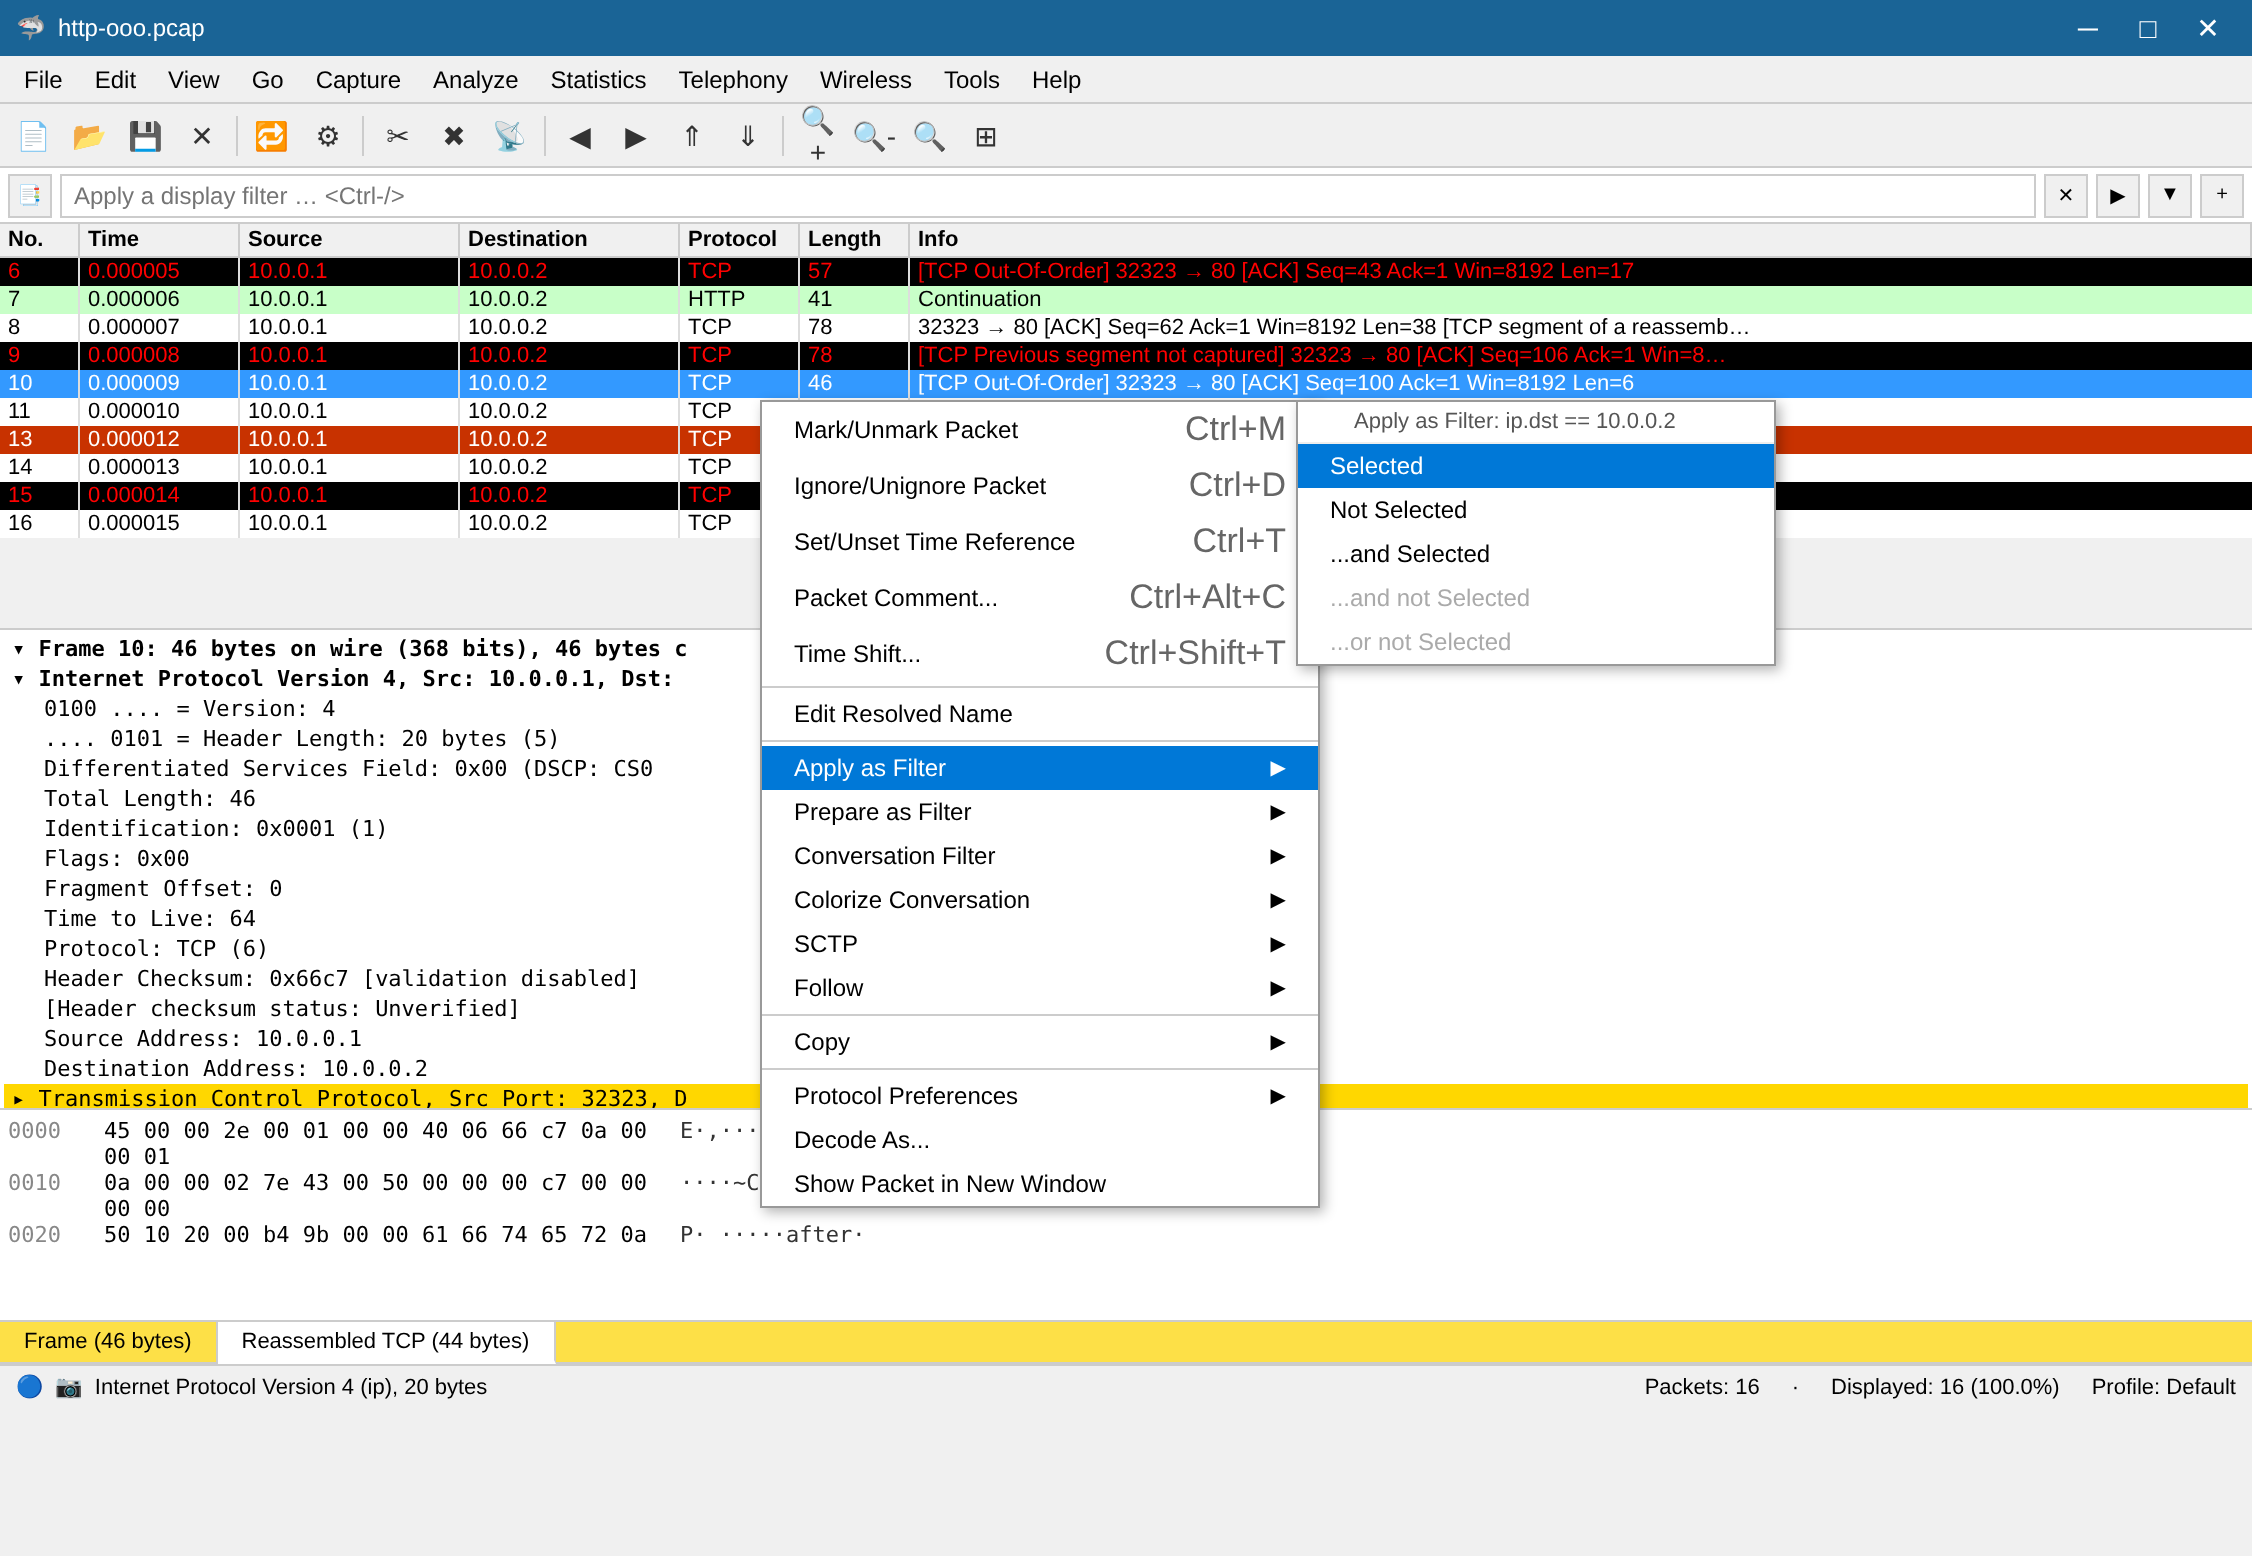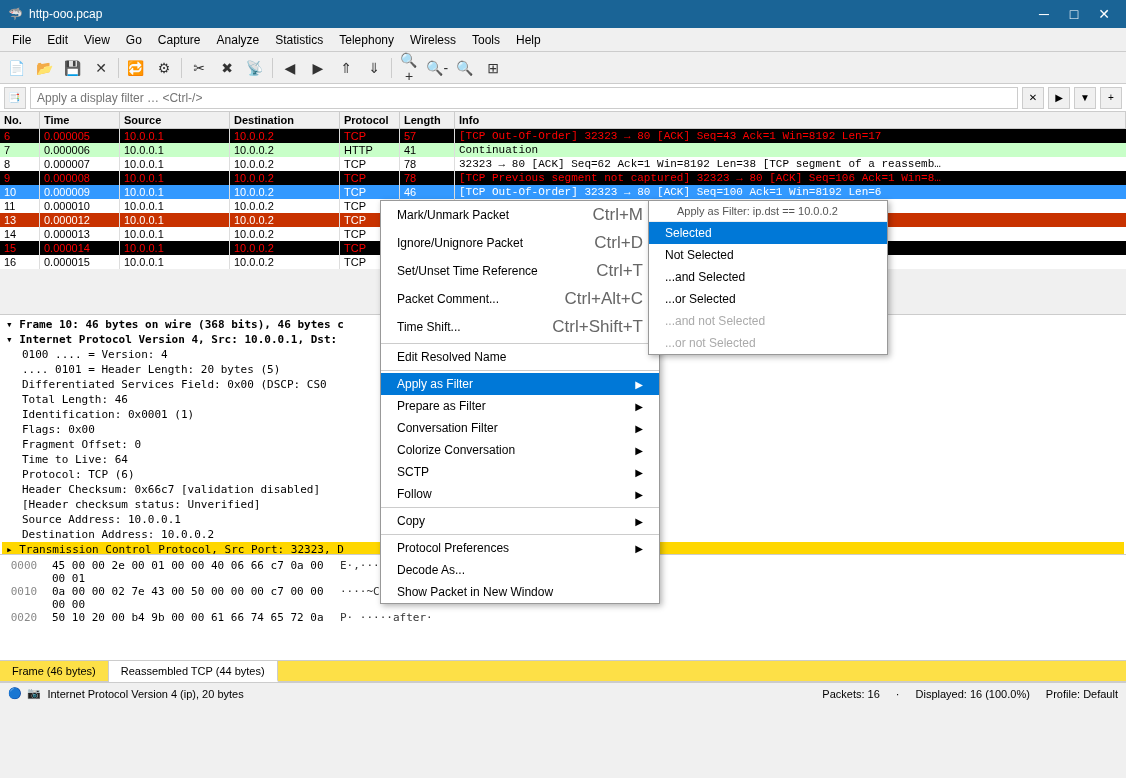--- a/index.html
+++ b/index.html
@@ -37,41 +37,41 @@
     .ph-len { width: 55px; }
     .ph-info { flex: 1; }
 
     .packet-row { display: flex; font-size: 11px; cursor: pointer; }
     .pc-no { width: 40px; padding: 1px 4px; border-right: 1px solid #ddd; overflow: hidden; }
     .pc-time { width: 80px; padding: 1px 4px; border-right: 1px solid #ddd; overflow: hidden; }
     .pc-src { width: 110px; padding: 1px 4px; border-right: 1px solid #ddd; overflow: hidden; }
     .pc-dst { width: 110px; padding: 1px 4px; border-right: 1px solid #ddd; overflow: hidden; }
     .pc-proto { width: 60px; padding: 1px 4px; border-right: 1px solid #ddd; overflow: hidden; }
     .pc-len { width: 55px; padding: 1px 4px; border-right: 1px solid #ddd; overflow: hidden; }
-    .pc-info { flex: 1; padding: 1px 4px; overflow: hidden; white-space: nowrap; text-overflow: ellipsis; font-family: Liberation Mono, monospace; }
+    .pc-info { flex: 1; padding: 1px 4px; overflow: hidden; white-space: nowrap; text-overflow: ellipsis; }
 
     
     .row-black-red { background: #000000; color: #ff0000; }
     .row-black-red .pc-src, .row-black-red .pc-dst { color: #ff0000; }
     .row-default { background: white; color: black; }
     .row-green { background: #c8ffc8; color: black; }
     .row-selected { background: #3399ff; color: white; }
     .row-dark-red { background: #c83200; color: white; }
 
     
     #detail-pane { background: white; border-bottom: 1px solid #ccc; padding: 2px; font-size: 11px; font-family: monospace; overflow: hidden; }
     .detail-row { padding: 1px 4px; cursor: pointer; white-space: nowrap; }
     .detail-row.expanded { font-weight: bold; }
     .detail-sub { padding: 1px 4px 1px 20px; }
     .detail-row.highlighted { background: #ffd700; }
 
     
     #hex-pane { background: white; padding: 4px; font-size: 11px; font-family: monospace; }
     .hex-row { display: flex; gap: 8px; }
-    .hex-addr { color: #888; width: 40px; text-align: center; }
+    .hex-addr { color: #888; width: 40px; }
     .hex-bytes { width: 280px; }
     .hex-ascii { color: #333; }
 
     
     #bottom-tabs { display: flex; background: #fde047; border-top: 1px solid #ccc; border-bottom: 1px solid #ccc; height: 22px; }
     .btab { padding: 2px 12px; cursor: pointer; font-size: 11px; border-right: 1px solid #ccc; display: flex; align-items: center; }
     .btab.active { background: white; border-bottom: 2px solid white; margin-bottom: -1px; }
 
     
     #statusbar { background: #f0f0f0; height: 22px; display: flex; align-items: center; padding: 0 8px; border-top: 1px solid #ccc; gap: 8px; font-size: 11px; }
@@ -388,17 +388,16 @@
       <div class="ctx-item">
         <span>Show Packet in New Window</span>
       </div>
     </div>
 
   <div id="submenu-filter">
   <div class="sub-header">Apply as Filter: ip.dst == 10.0.0.2</div>
       <div class="sub-item selected-item">Selected</div>
       <div class="sub-item">Not Selected</div>
       <div class="sub-item">...and Selected</div>
-      <div class="sub-item">...or Selected</div>
       <div class="sub-item disabled">...and not Selected</div>
       <div class="sub-item disabled">...or not Selected</div>
     </div>
 </div>
 
 </body></html>

